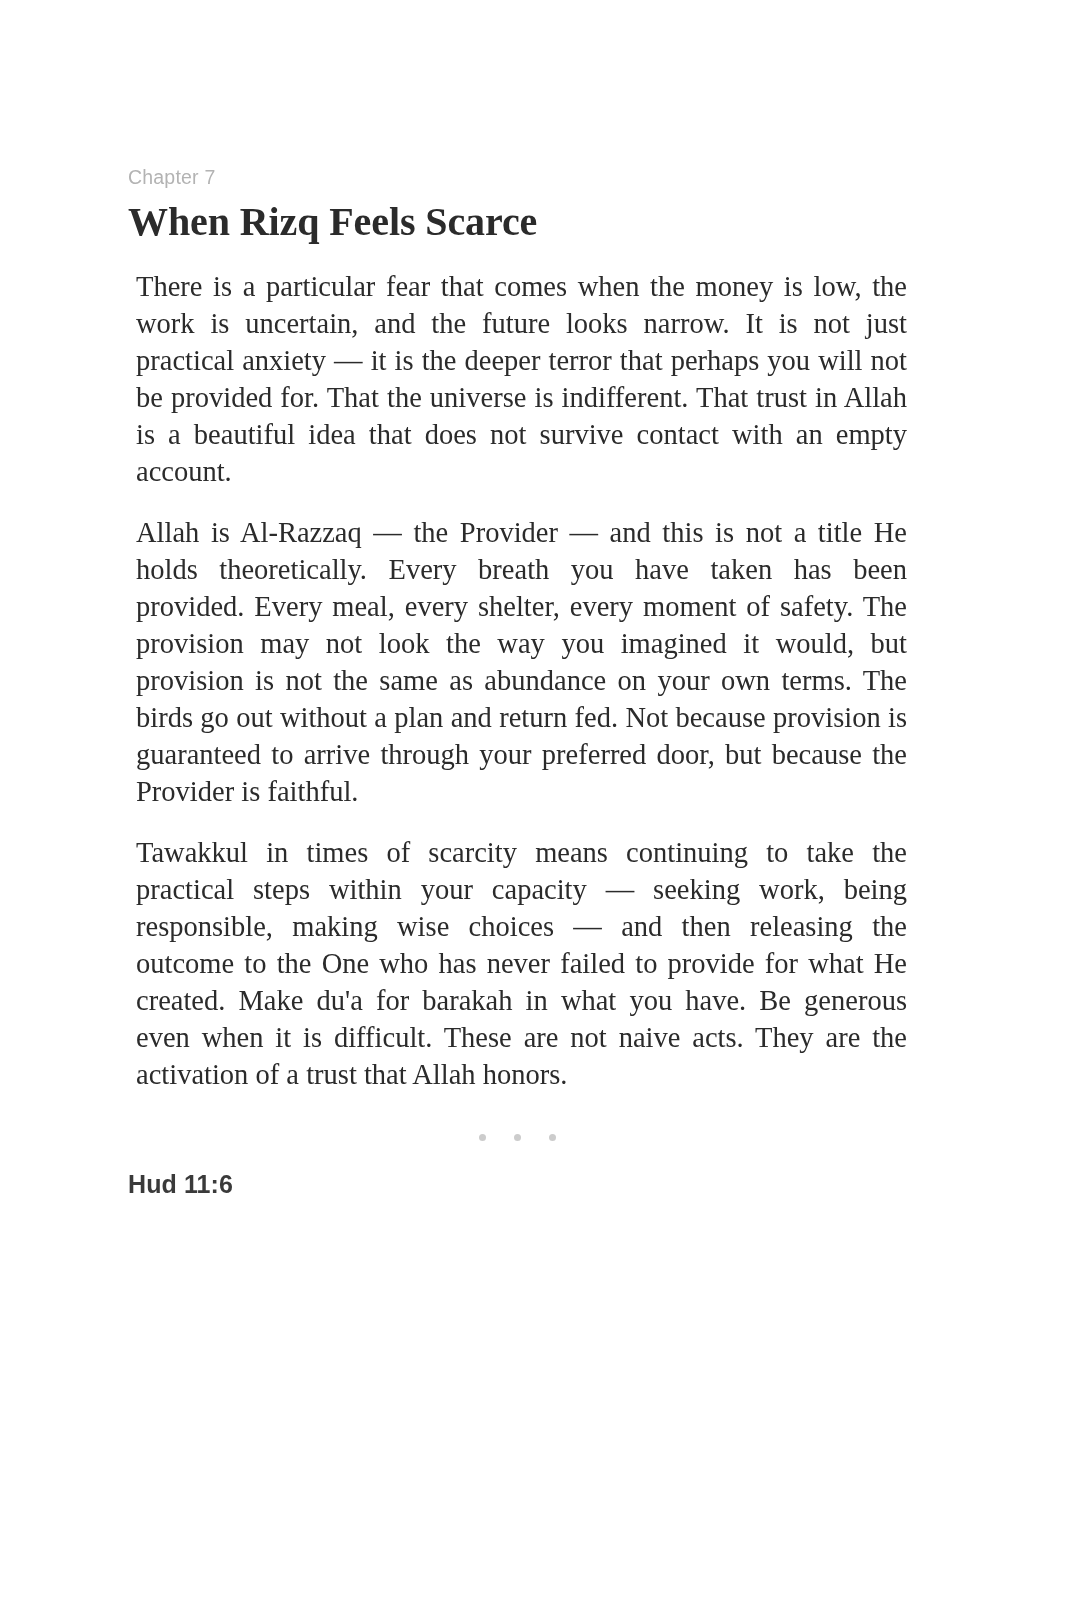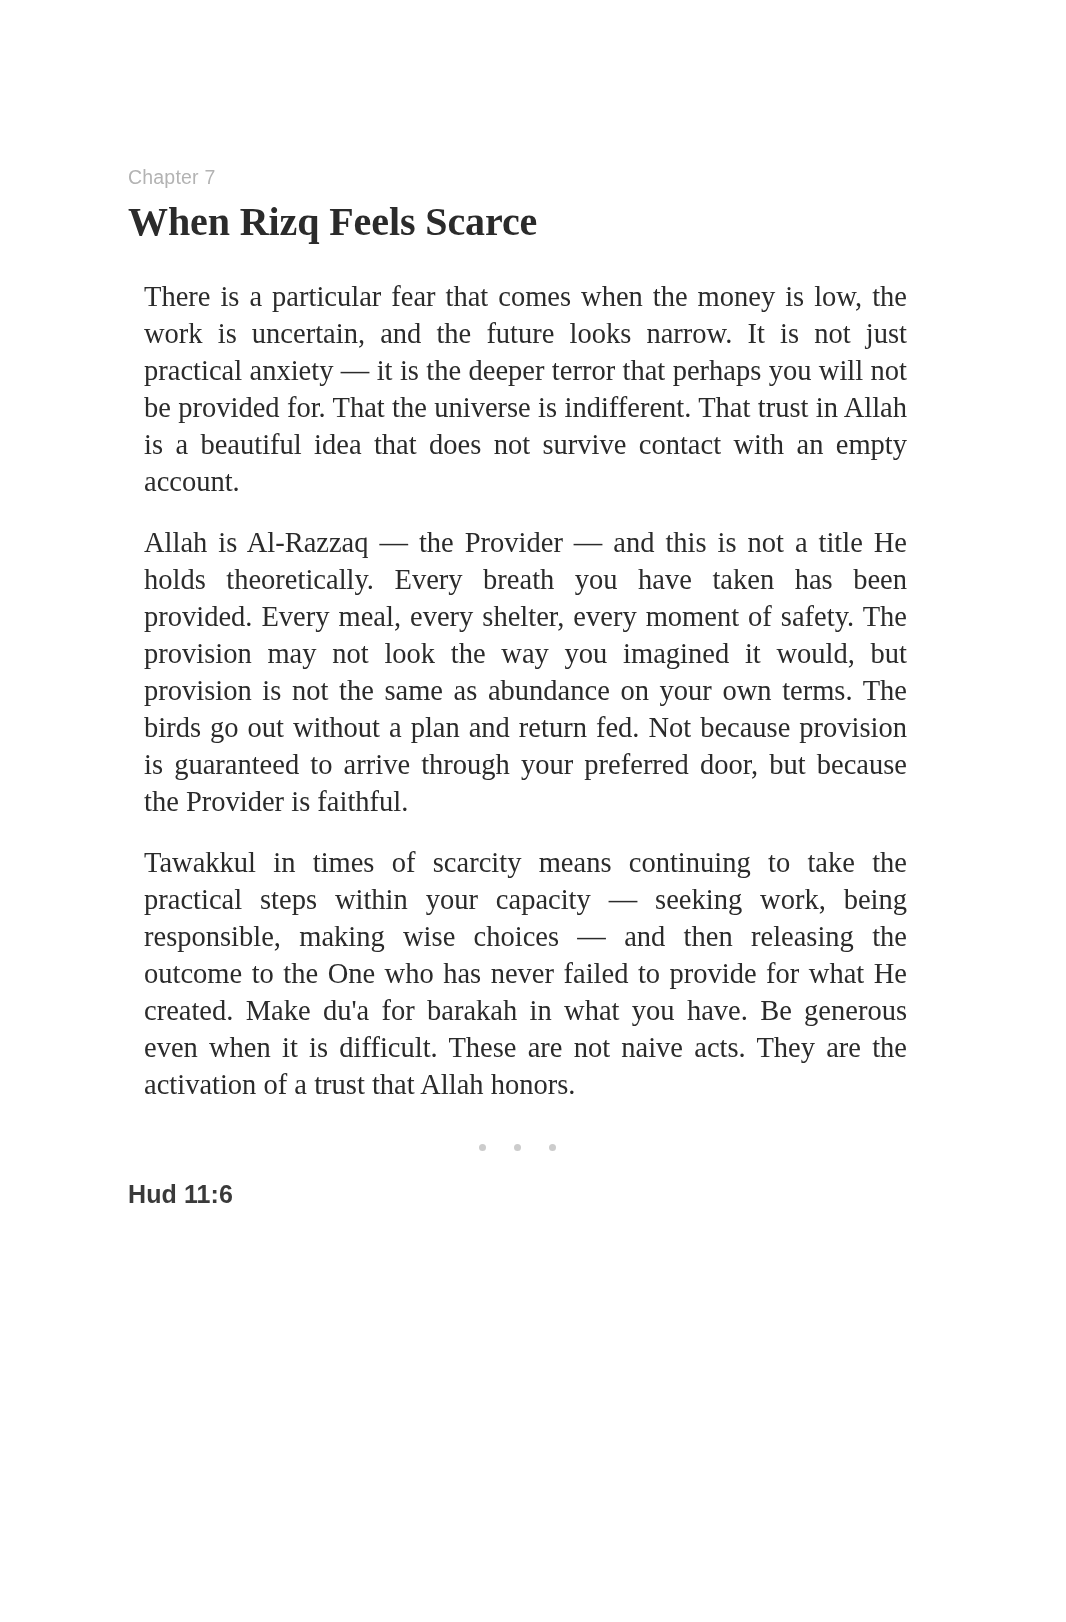--- a/index.html
+++ b/index.html
@@ -38,32 +38,32 @@
     margin: 0 0 12px 0;
     font-weight: 400;
   }
 
   .chapter-title {
     font-family: "Liberation Serif", "DejaVu Serif", serif;
     font-size: 40px;
     line-height: 1.12;
     font-weight: 700;
     color: #2b2b2b;
-    margin: 0 0 34px 0;
+    margin: 0 0 24px 0;
     letter-spacing: -0.1px;
   }
 
   .body-par {
     font-family: "Liberation Serif", "DejaVu Serif", serif;
     font-size: 28.5px;
     line-height: 37px;
     color: #2b2b2b;
     text-align: justify;
     text-justify: inter-word;
-    margin: 0 0 24px 16px;
+    margin: 0 0 24px 8px;
     hyphens: none;
   }
   .body-par:last-of-type {
     margin-bottom: 0;
   }
 
   .divider {
     width: 100%;
     text-align: center;
     margin: 36px 0 26px 0;

